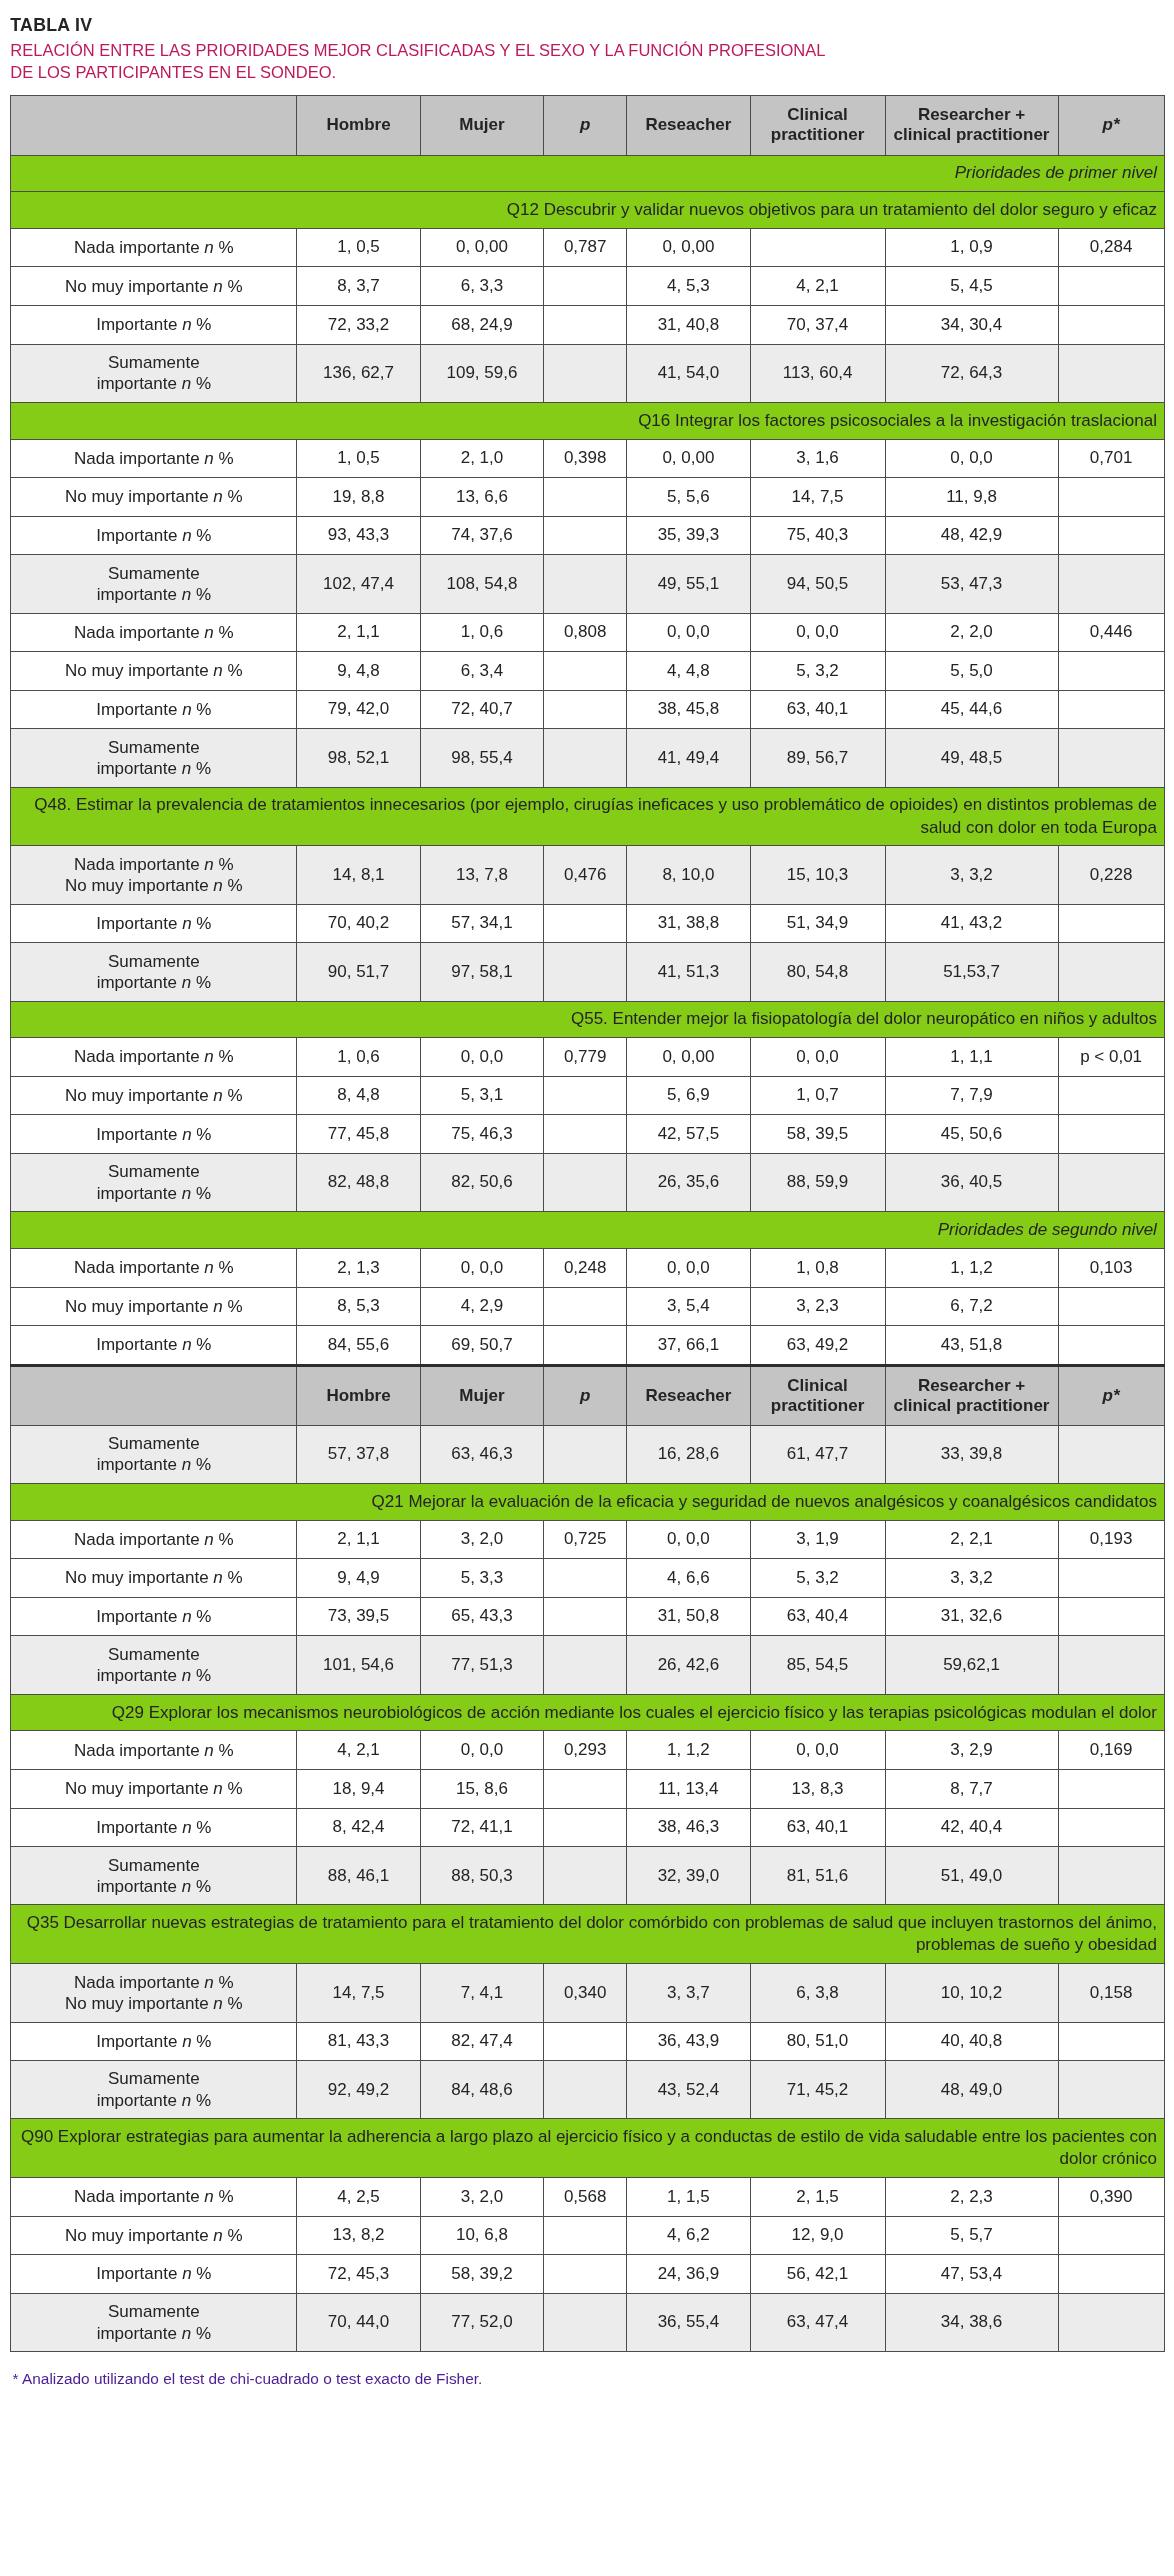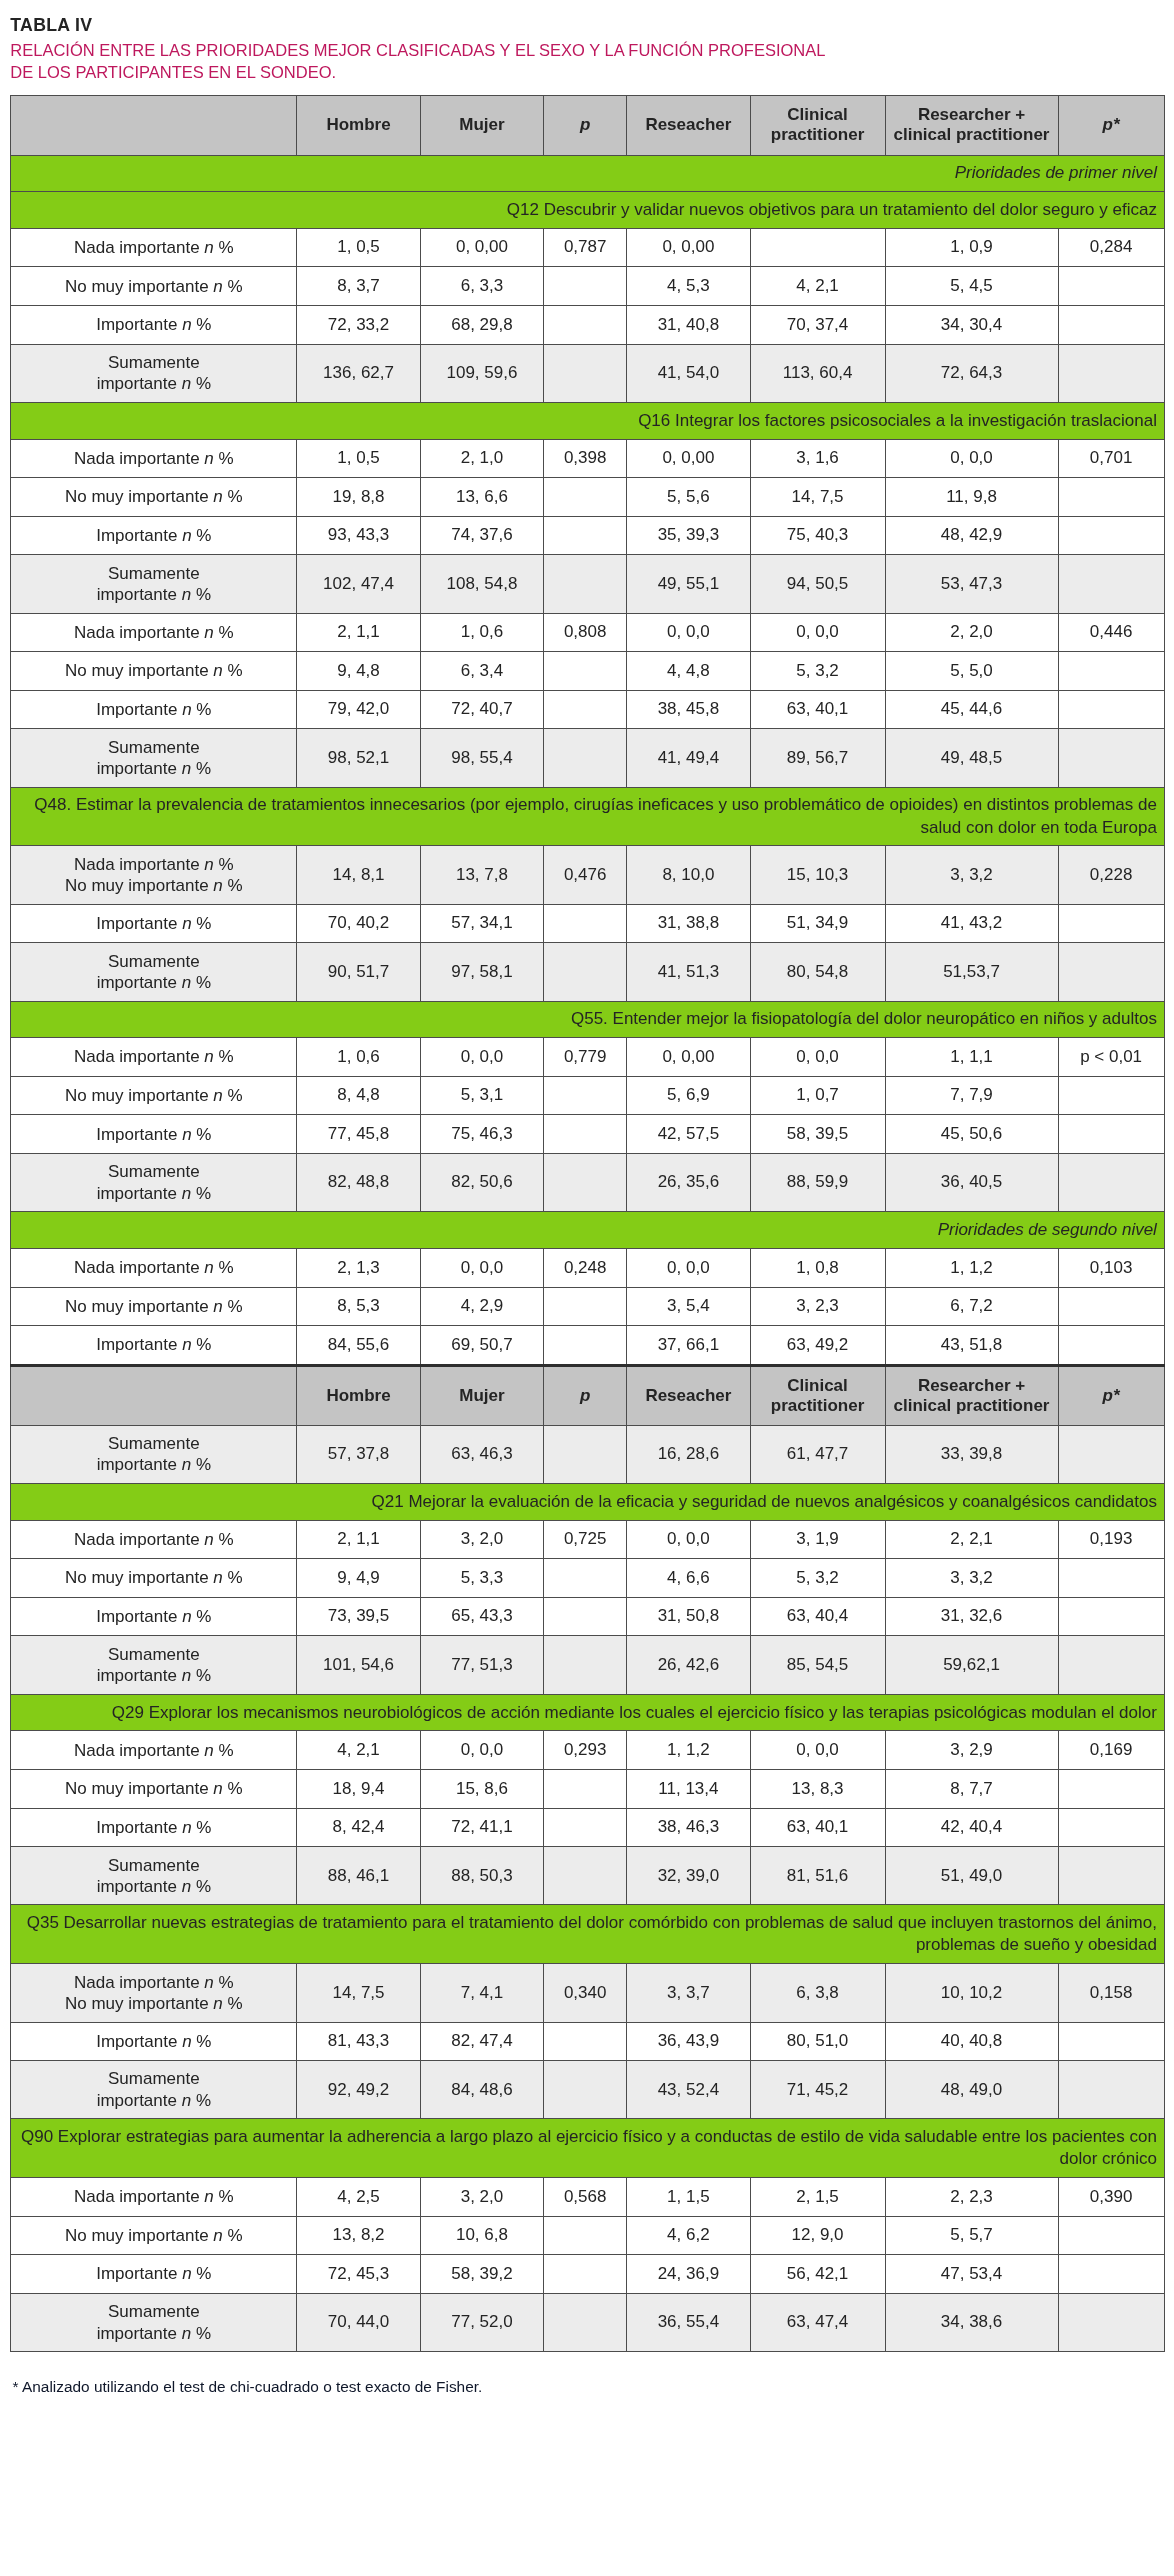--- a/index.html
+++ b/index.html
@@ -56,23 +56,23 @@
     font-size:17px;
     text-align:right;
     padding:6.8px 6.8px;
     line-height:1.3;
     background:#84cc16;
   }
   td.section{font-style:italic;}
   tr.shaded td{background:var(--shaded-bg);}
   .footnote{
     font-size:15.4px;
-    margin-top:26px;
+    margin-top:18px;
     padding-left:2.3px;
-    color:#0f172a;
+    color:#4c1d95;
   }
   i{font-style:italic;}
 </style>
 </head>
 <body>
 
 <div class="page">
   <div class="titleblock">
     <div class="title">TABLA IV</div>
     <div class="subtitle">RELACIÓN ENTRE LAS PRIORIDADES MEJOR CLASIFICADAS Y EL SEXO Y LA FUNCIÓN PROFESIONAL</div>
@@ -129,21 +129,21 @@
           <td class="val">4, 5,3</td>
           <td class="val">4, 2,1</td>
           <td class="val">5, 4,5</td>
           <td class="val"></td>
         </tr>
         <tr class="data-row">
           <td class="label">
             <div><span>Importante <i>n</i> %</span></div>
           </td>
           <td class="val">72, 33,2</td>
-          <td class="val">68, 29,8</td>
+          <td class="val">68, 24,9</td>
           <td class="val"></td>
           <td class="val">31, 40,8</td>
           <td class="val">70, 37,4</td>
           <td class="val">34, 30,4</td>
           <td class="val"></td>
         </tr>
         <tr class="data-row shaded">
           <td class="label">
             <div><span>Sumamente</span></div>
             <div><span>importante <i>n</i> %</span></div>

